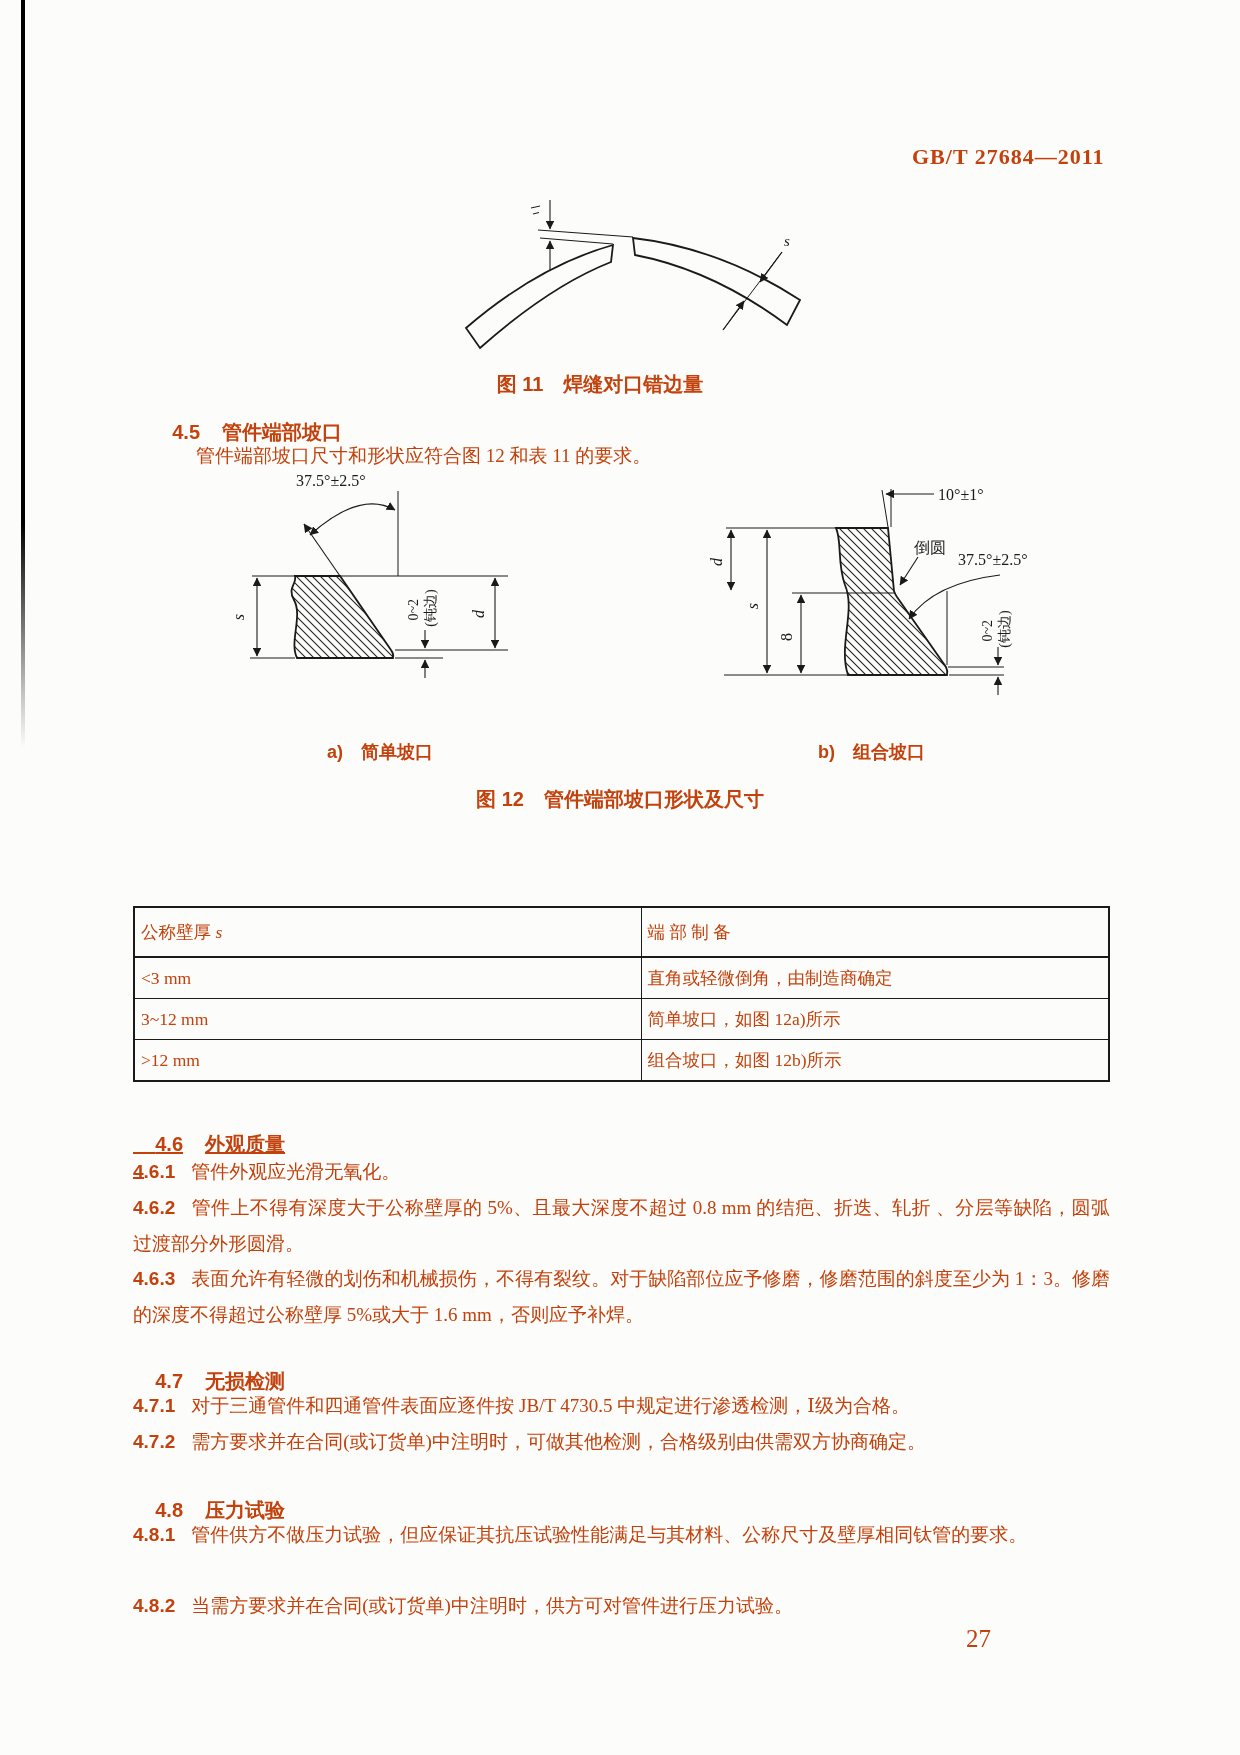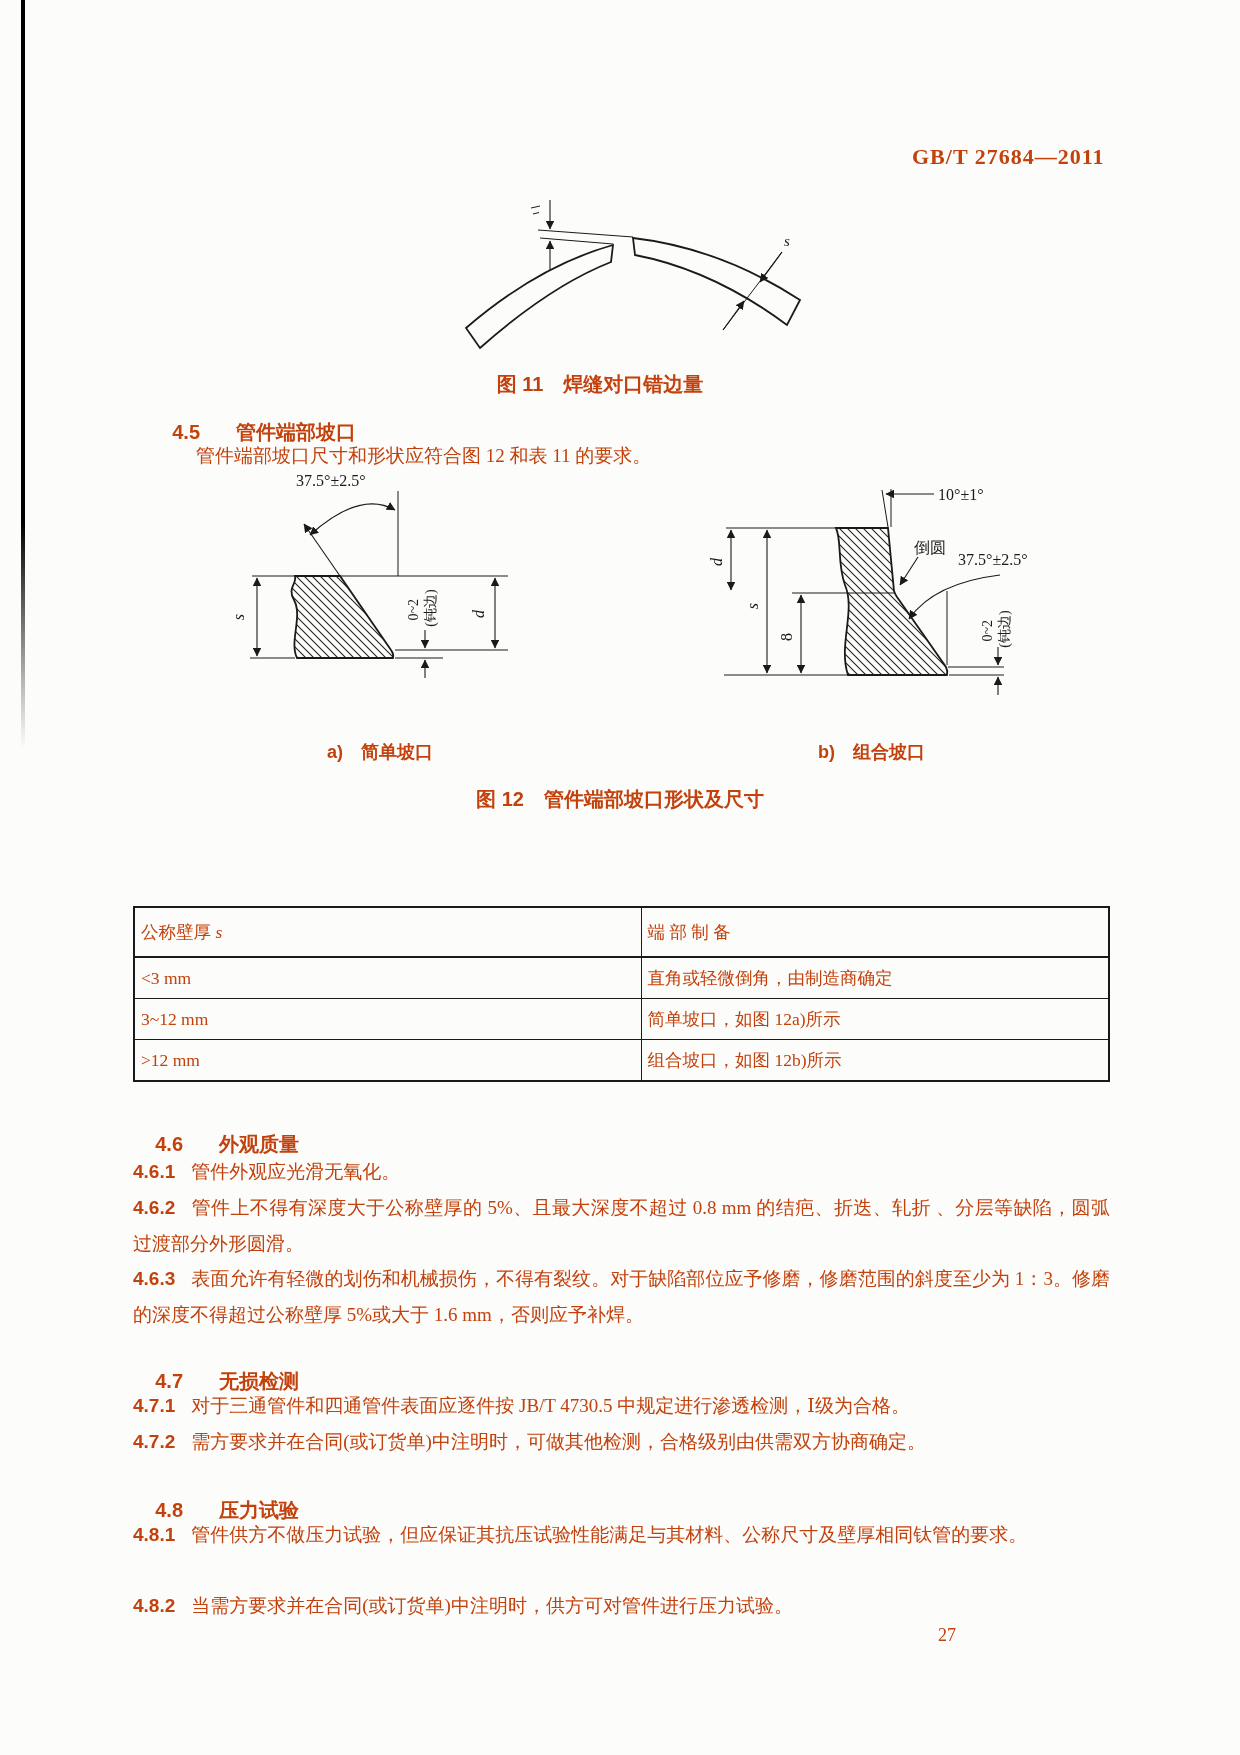--- a/index.html
+++ b/index.html
@@ -6,31 +6,31 @@
   .page{position:relative;width:1240px;height:1755px;background:#fcfcfa;margin:0 auto;
         font-family:"Liberation Serif","DejaVu Serif",serif;color:#c2410c;overflow:hidden;}
   .abs{position:absolute;}
   .binding-line{left:21px;top:0;width:4px;height:748px;
     background:linear-gradient(to bottom,#000 0%,#000 70%,rgba(0,0,0,.25) 92%,rgba(0,0,0,0) 100%);}
   .std-code{left:912px;top:144px;width:210px;font-size:22px;font-weight:bold;letter-spacing:1px;white-space:pre;}
   .fig-caption{font-family:"Liberation Sans","DejaVu Sans",sans-serif;font-weight:bold;font-size:20px;
     text-align:center;white-space:pre;}
   .sub-caption{font-family:"Liberation Sans","DejaVu Sans",sans-serif;font-weight:bold;font-size:18px;white-space:pre;}
   .sec-heading{font-family:"Liberation Sans","DejaVu Sans",sans-serif;font-weight:bold;font-size:20px;white-space:pre;}
-  .sec-heading .num{margin-right:36px;font-family:"Liberation Sans","DejaVu Sans",sans-serif;}
+  .sec-heading .num{margin-right:22px;font-family:"Liberation Sans","DejaVu Sans",sans-serif;}
   .para{font-size:19px;line-height:36px;text-align:justify;}
   .para .num{font-family:"Liberation Sans","DejaVu Sans",sans-serif;font-weight:bold;margin-right:16px;}
   .body-block{left:133px;width:977px;}
   .indent-para{left:196px;width:914px;}
   table.t11{border-collapse:collapse;width:975px;table-layout:fixed;}
   table.t11 td{border:1.5px solid #1a1a1a;font-size:17.5px;text-align:left;vertical-align:middle;padding:0 6px;}
   table.t11 tr.hdr td{height:48px;border-bottom:2px solid #1a1a1a;}
   table.t11 tr.r td{height:40px;}
   table.t11{border:2px solid #1a1a1a;}
-  .pageno{font-size:18px;}
+  .pageno{font-size:25px;margin-left:28px;}
   svg{overflow:visible;}
   svg text{fill:#1a1a1a;font-family:"Liberation Serif","DejaVu Serif",serif;}
   .ln{stroke:#1a1a1a;stroke-width:1;fill:none;}
   .ln2{stroke:#1a1a1a;stroke-width:1.8;fill:none;}
   .dim{stroke:#1a1a1a;stroke-width:1.1;fill:none;}
 </style>
 </head>
 <body>
 
 <div class="page">
@@ -172,21 +172,21 @@
         <td>简单坡口，如图 12a)所示</td>
       </tr>
       <tr class="r">
         <td>&gt;12 mm</td>
         <td>组合坡口，如图 12b)所示</td>
       </tr>
     </tbody>
       </table>
   </div>
 
-  <div class="abs sec-heading body-block" style="top:1108px;">
+  <div class="abs sec-heading body-block" style="top:1108px;text-decoration:underline;">
     <span class="num">4.6</span><span>外观质量</span>
   </div>
   <div class="abs para body-block" style="top:1154px;">
     <span class="num">4.6.1</span><span>管件外观应光滑无氧化。</span>
   </div>
   <div class="abs para body-block" style="top:1190px;">
     <span class="num">4.6.2</span><span>管件上不得有深度大于公称壁厚的 5%、且最大深度不超过 0.8 mm 的结疤、折迭、轧折 、分层等缺陷，圆弧过渡部分外形圆滑。</span>
   </div>
   <div class="abs para body-block" style="top:1261px;">
     <span class="num">4.6.3</span><span>表面允许有轻微的划伤和机械损伤，不得有裂纹。对于缺陷部位应予修磨，修磨范围的斜度至少为 1：3。修磨的深度不得超过公称壁厚 5%或大于 1.6 mm，否则应予补焊。</span>

